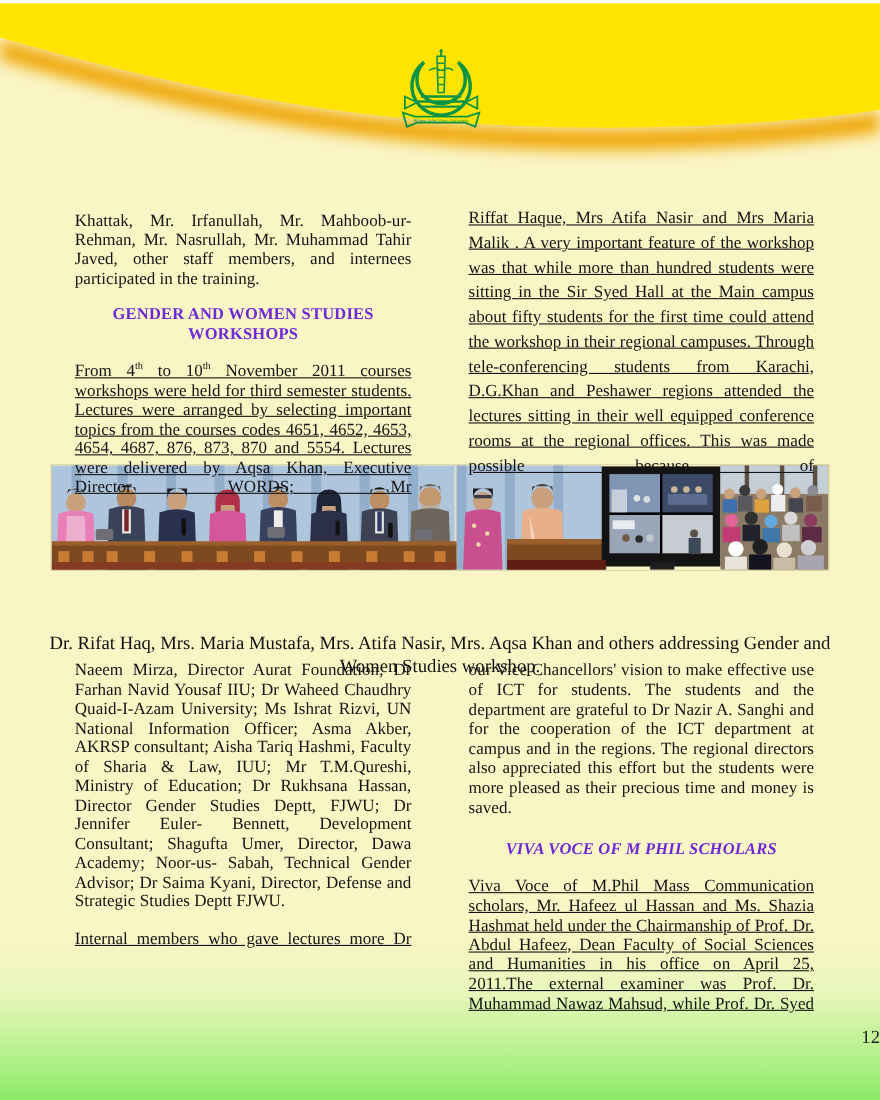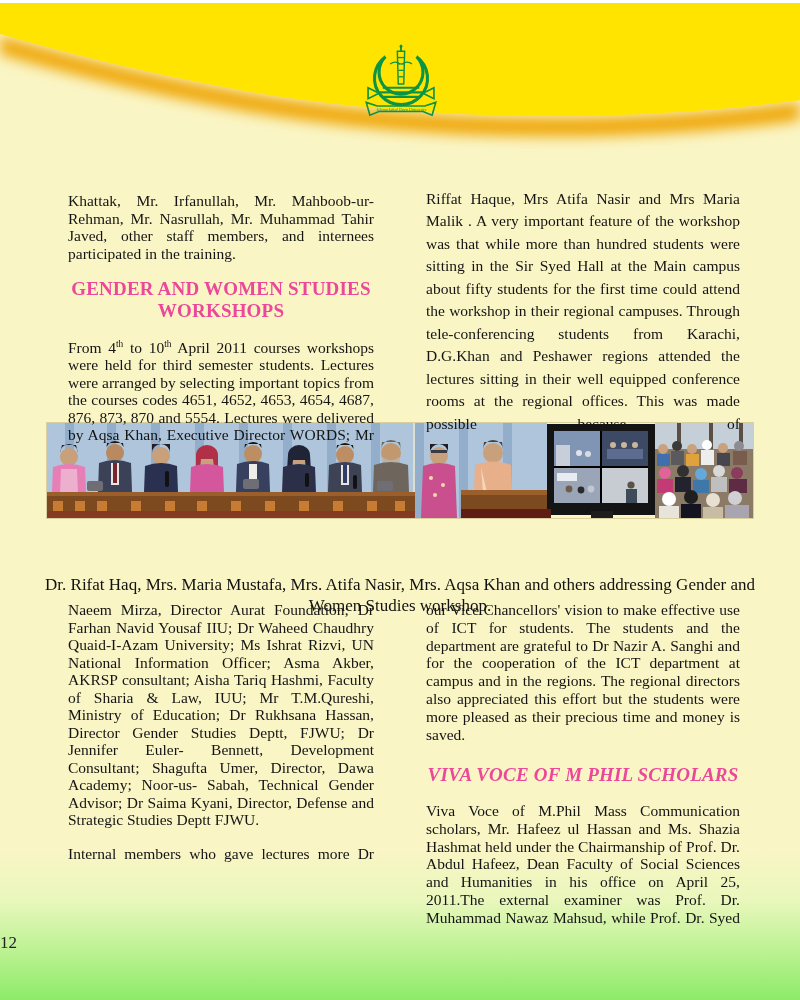--- a/index.html
+++ b/index.html
@@ -11,35 +11,35 @@
   }
   .top-white-line{position:absolute;top:0;left:0;width:800px;height:3px;background:#ffffff;z-index:5;}
   .top-banner{position:absolute;top:0;left:0;width:800px;height:175px;z-index:1;}
   .logo-wrap{position:absolute;top:42px;left:355px;width:92px;height:86px;z-index:6;}
   .col{position:absolute;text-align:justify;z-index:3;}
   .col p{margin:16px;}
   .col-top-left{left:52px;top:176px;width:338px;line-height:1.13;}
   .col-top-right{left:410px;top:172px;width:346px;line-height:1.45;}
   .col-bot-left{left:52px;top:585px;width:338px;line-height:1.13;}
   .col-bot-right{left:410px;top:585px;width:346px;line-height:1.15;}
-  .justify-last{text-align-last:justify;}
+  .justify-last{text-align-last:justify;text-decoration:underline;}
   .green-heading{
-    color:#ec4899;font-weight:bold;text-align:center;text-align-last:center;
-    font-size:19px;line-height:1.18;margin:14px 0 6px 0 !important;letter-spacing:.2px;
+    color:#6d28d9;font-weight:bold;text-align:center;text-align-last:center;
+    font-size:15px;line-height:1.18;margin:14px 0 6px 0 !important;letter-spacing:.2px;
   }
   .sup{vertical-align:super;font-size:0.6em;line-height:0;}
   .para-gap{margin-top:17px !important;}
   .photo-strip{position:absolute;left:47px;top:423px;width:706px;height:95px;z-index:2;box-shadow:0 0 0 1px rgba(120,100,40,.25);}
   .photo-strip svg{display:block;}
   .caption{
     position:absolute;left:40px;top:527px;width:720px;z-index:3;
     text-align:center;font-size:17px;line-height:1.22;color:#111;margin-top:48px;
   }
   .page-number{
-    position:absolute;left:0;top:933px;width:800px;text-align:left;
+    position:absolute;left:0;top:933px;width:800px;text-align:right;
     font-size:17px;color:#222;z-index:4;
   }
 </style>
 </head>
 <body>
 
 <div class="top-white-line"></div>
 
 <div class="top-banner">
   <svg width="800" height="175" viewBox="0 0 800 175">
@@ -80,21 +80,21 @@
 
       <path d="M12,66 L24,70 L76,70 L88,66 L84,80 L74,76 L26,76 L16,80 Z" stroke-width="1.8"></path>
     </g>
     <text x="50" y="75.4" text-anchor="middle" font-size="4.6" fill="#0B9444" font-family="Liberation Serif, serif" font-style="italic">Allama Iqbal Open University</text>
   </svg>
 </div>
 
 <div class="col col-top-left">
   <p>Khattak, Mr. Irfanullah, Mr. Mahboob-ur-Rehman, Mr. Nasrullah, Mr. Muhammad Tahir Javed, other staff members, and internees participated in the training.</p>
   <p class="green-heading">GENDER AND WOMEN STUDIES WORKSHOPS</p>
-  <p class="justify-last"><span>From 4</span><span class="sup">th</span><span> to 10</span><span class="sup">th</span><span> April 2011 courses workshops were held for third semester students. Lectures were arranged by selecting important topics from the courses codes 4651, 4652, 4653, 4654, 4687, 876, 873, 870 and 5554. Lectures were delivered by Aqsa Khan, Executive Director WORDS; Mr</span></p>
+  <p class="justify-last"><span>From 4</span><span class="sup">th</span><span> to 10</span><span class="sup">th</span><span> November 2011 courses workshops were held for third semester students. Lectures were arranged by selecting important topics from the courses codes 4651, 4652, 4653, 4654, 4687, 876, 873, 870 and 5554. Lectures were delivered by Aqsa Khan, Executive Director WORDS; Mr</span></p>
 </div>
 
 <div class="col col-top-right">
   <p class="justify-last">Riffat Haque, Mrs Atifa Nasir and Mrs Maria Malik . A very important feature of the workshop was that while more than hundred students were sitting in the Sir Syed Hall at the Main campus about fifty students for the first time could attend the workshop in their regional campuses. Through tele-conferencing students from Karachi, D.G.Khan and Peshawer regions attended the lectures sitting in their well equipped conference rooms at the regional offices. This was made possible because of</p>
 </div>
 
 <div class="photo-strip">
   <svg width="706" height="95" viewBox="0 0 706 95" preserveAspectRatio="none">
 
     <rect x="0" y="0" width="500" height="95" fill="#AEC5DB"></rect>

